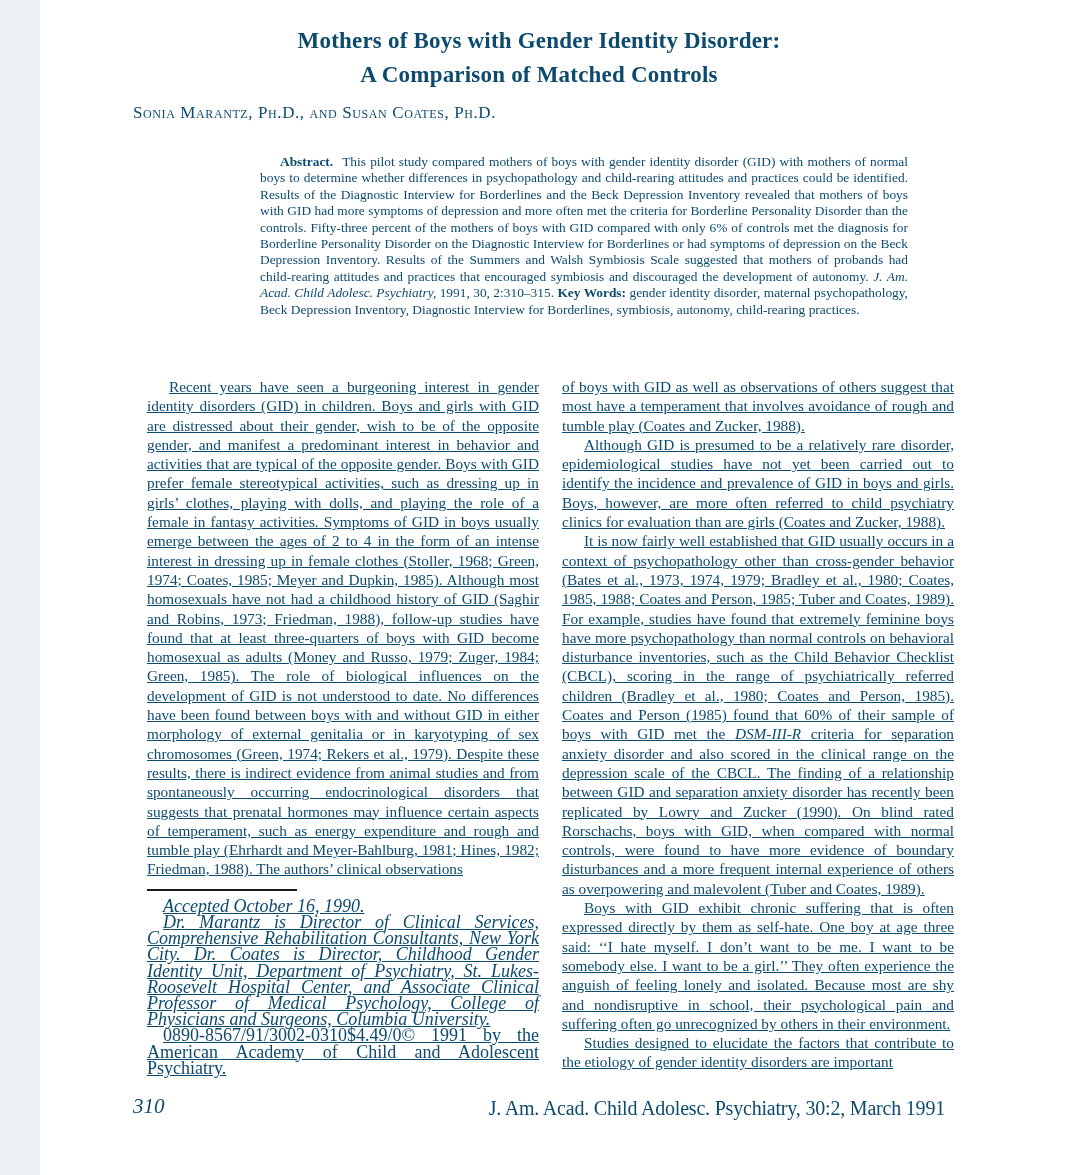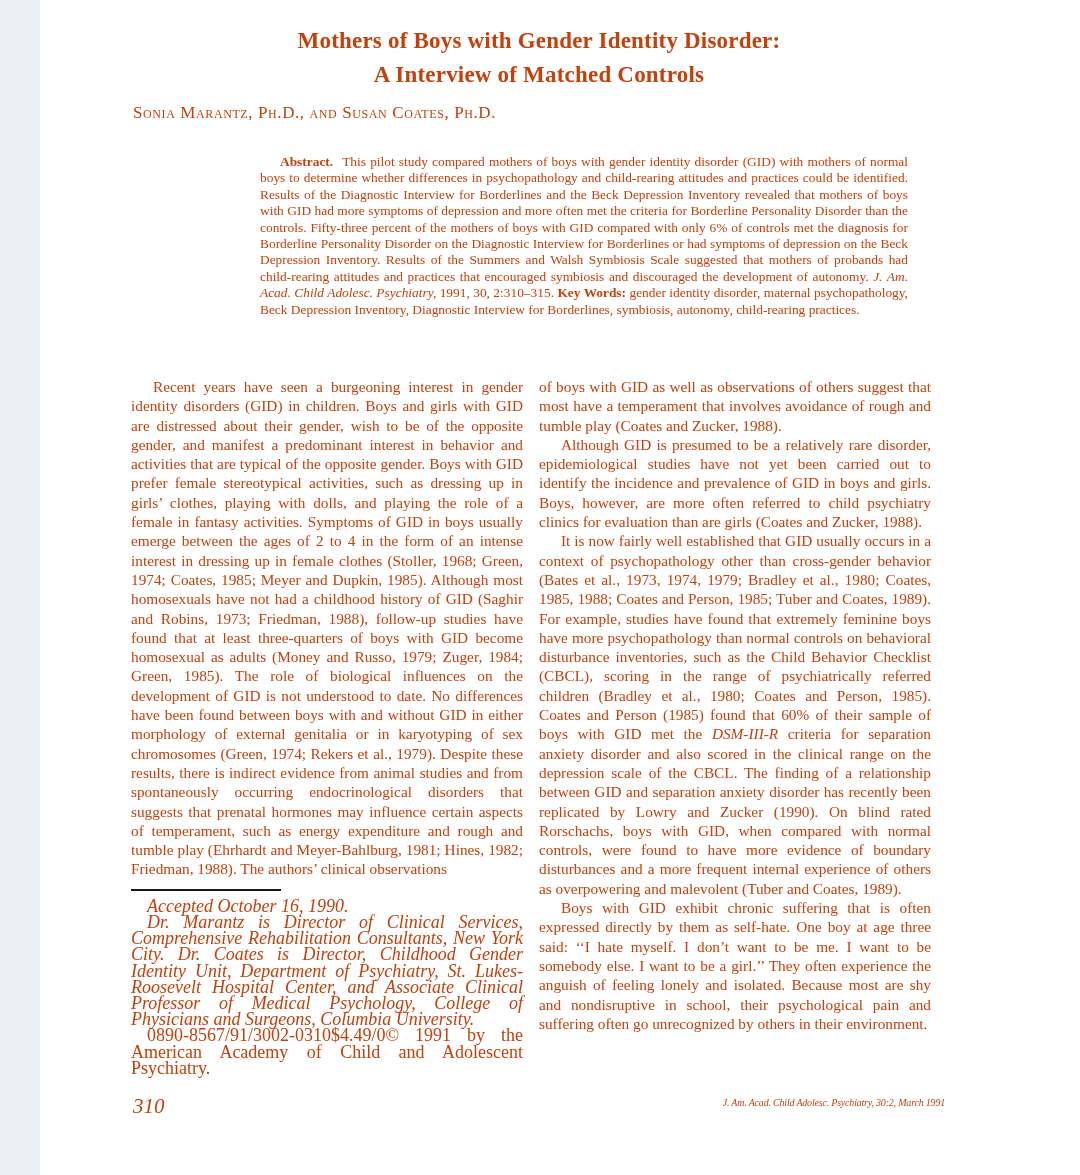--- a/index.html
+++ b/index.html
@@ -1,21 +1,21 @@
 <!DOCTYPE html>
 <html><head>
 <meta charset="utf-8">
 <style>
   html, body { margin: 0; padding: 0; background: #ffffff; }
   .page {
     position: relative;
     width: 1080px;
     height: 1175px;
     background: #ffffff;
-    color: #c2410c;
+    color: #0c4a6e;
     font-family: "Liberation Serif", serif;
     overflow: hidden;
   }
   .edge-strip {
     position: absolute;
     left: 0; top: 0;
     width: 40px; height: 100%;
     background: #eceff4;
   }
   .title-block {
@@ -41,23 +41,24 @@
     line-height: 16.4px;
     text-align: justify;
     margin-left: 40px;
   }
   .abstract-block p { margin: 0; text-indent: 20px; }
   .b { font-weight: bold; }
   .i { font-style: italic; }
   .label-gap { margin-right: 9px; }
   .columns {
     position: absolute;
-    left: 131px; top: 377px; width: 812px;
+    left: 147px; top: 377px; width: 812px;
     display: flex;
-    gap: 16px;
+    gap: 23px;
+    text-decoration: underline;
   }
   .col {
     width: 392px;
     font-size: 15.3px;
     line-height: 19.3px;
     text-align: justify;
   }
   .col p { margin: 0; }
   .col p.indent { text-indent: 22px; }
   .footnote-divider {
@@ -74,34 +75,33 @@
   .footnote p.italic { font-style: italic; }
   .footer-page-number {
     position: absolute;
     left: 133px; top: 1094px;
     font-style: italic;
     font-size: 21px;
   }
   .footer-journal {
     position: absolute;
     right: 135px; top: 1097px;
-    font-style: italic;
-    font-size: 10px;
+    font-size: 20px;
     letter-spacing: -0.2px;
   }
 </style>
 </head>
 <body>
 
 <div class="page">
   <div class="edge-strip"></div>
 
   <div class="title-block">
     <div>Mothers of Boys with Gender Identity Disorder:</div>
-    <div>A Interview of Matched Controls</div>
+    <div>A Comparison of Matched Controls</div>
   </div>
 
   <div class="authors-line">Sonia Marantz, Ph.D., and Susan Coates, Ph.D.</div>
 
   <div class="abstract-block">
     <p><span class="b label-gap">Abstract.</span><span>This pilot study compared mothers of boys with gender identity disorder (GID) with mothers of normal boys to determine whether differences in psychopathology and child-rearing attitudes and practices could be identified. Results of the Diagnostic Interview for Borderlines and the Beck Depression Inventory revealed that mothers of boys with GID had more symptoms of depression and more often met the criteria for Borderline Personality Disorder than the controls. Fifty-three percent of the mothers of boys with GID compared with only 6% of controls met the diagnosis for Borderline Personality Disorder on the Diagnostic Interview for Borderlines or had symptoms of depression on the Beck Depression Inventory. Results of the Summers and Walsh Symbiosis Scale suggested that mothers of probands had child-rearing attitudes and practices that encouraged symbiosis and discouraged the development of autonomy.</span> <span class="i">J. Am. Acad. Child Adolesc. Psychiatry,</span> <span>1991, 30, 2:310–315.</span> <span class="b">Key Words:</span> <span>gender identity disorder, maternal psychopathology, Beck Depression Inventory, Diagnostic Interview for Borderlines, symbiosis, autonomy, child-rearing practices.</span></p>
   </div>
 
   <div class="columns">
     <div class="col">
@@ -111,18 +111,19 @@
         <p class="italic">Accepted October 16, 1990.</p>
         <p class="italic">Dr. Marantz is Director of Clinical Services, Comprehensive Rehabilitation Consultants, New York City. Dr. Coates is Director, Childhood Gender Identity Unit, Department of Psychiatry, St. Lukes-Roosevelt Hospital Center, and Associate Clinical Professor of Medical Psychology, College of Physicians and Surgeons, Columbia University.</p>
         <p>0890-8567/91/3002-0310$4.49/0© 1991 by the American Academy of Child and Adolescent Psychiatry.</p>
       </div>
     </div>
     <div class="col">
       <p>of boys with GID as well as observations of others suggest that most have a temperament that involves avoidance of rough and tumble play (Coates and Zucker, 1988).</p>
       <p class="indent">Although GID is presumed to be a relatively rare disorder, epidemiological studies have not yet been carried out to identify the incidence and prevalence of GID in boys and girls. Boys, however, are more often referred to child psychiatry clinics for evaluation than are girls (Coates and Zucker, 1988).</p>
       <p class="indent"><span>It is now fairly well established that GID usually occurs in a context of psychopathology other than cross-gender behavior (Bates et al., 1973, 1974, 1979; Bradley et al., 1980; Coates, 1985, 1988; Coates and Person, 1985; Tuber and Coates, 1989). For example, studies have found that extremely feminine boys have more psychopathology than normal controls on behavioral disturbance inventories, such as the Child Behavior Checklist (CBCL), scoring in the range of psychiatrically referred children (Bradley et al., 1980; Coates and Person, 1985). Coates and Person (1985) found that 60% of their sample of boys with GID met the</span> <span class="i">DSM-III-R</span> <span>criteria for separation anxiety disorder and also scored in the clinical range on the depression scale of the CBCL. The finding of a relationship between GID and separation anxiety disorder has recently been replicated by Lowry and Zucker (1990). On blind rated Rorschachs, boys with GID, when compared with normal controls, were found to have more evidence of boundary disturbances and a more frequent internal experience of others as overpowering and malevolent (Tuber and Coates, 1989).</span></p>
       <p class="indent">Boys with GID exhibit chronic suffering that is often expressed directly by them as self-hate. One boy at age three said: ‘‘I hate myself. I don’t want to be me. I want to be somebody else. I want to be a girl.’’ They often experience the anguish of feeling lonely and isolated. Because most are shy and nondisruptive in school, their psychological pain and suffering often go unrecognized by others in their environment.</p>
+      <p class="indent">Studies designed to elucidate the factors that contribute to the etiology of gender identity disorders are important</p>
     </div>
   </div>
 
   <div class="footer-page-number">310</div>
   <div class="footer-journal">J. Am. Acad. Child Adolesc. Psychiatry, 30:2, March 1991</div>
 </div>
 
 </body></html>

